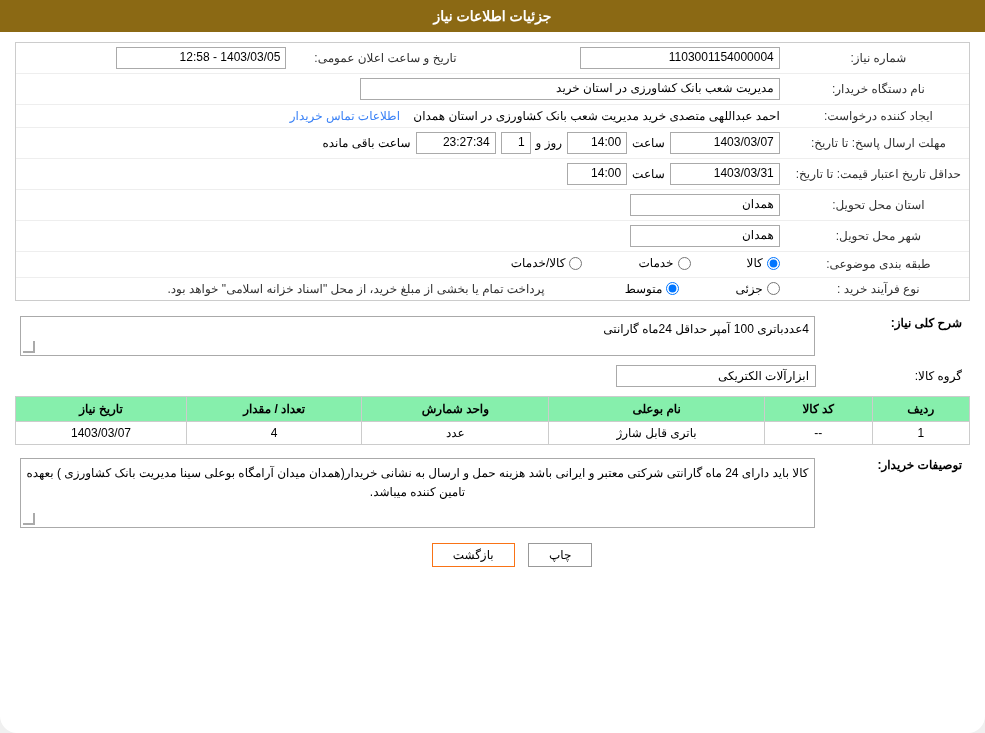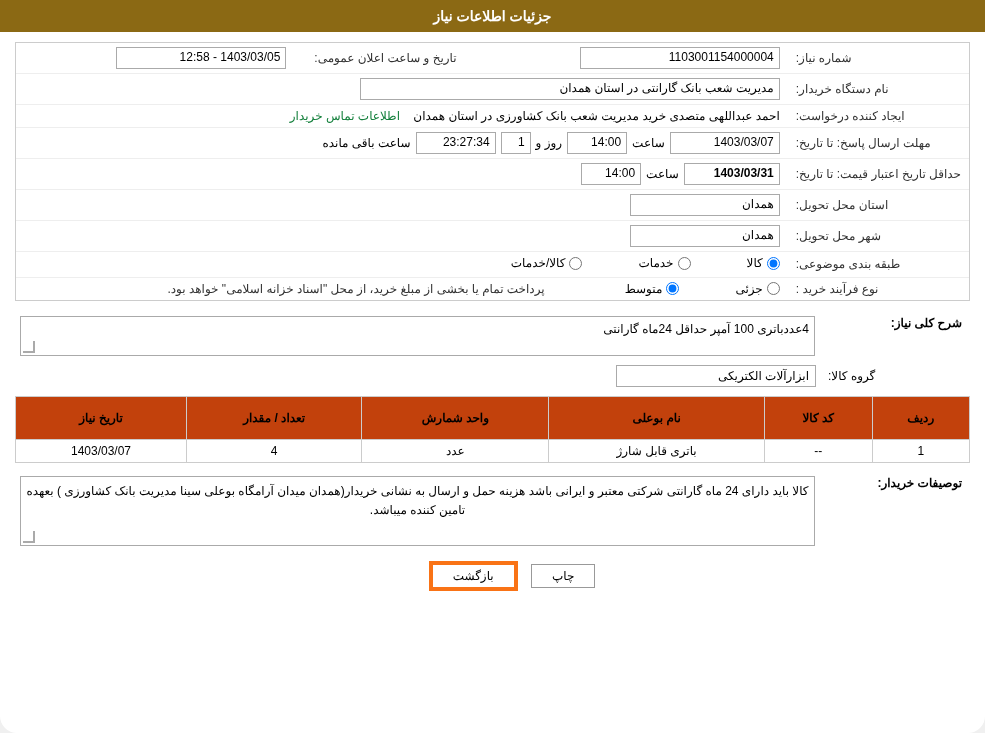--- a/index.html
+++ b/index.html
@@ -37,58 +37,58 @@
       border-collapse: collapse;
     }
     .info-table td {
       padding: 4px 8px;
       vertical-align: middle;
     }
     .label-cell {
       color: #333;
       white-space: nowrap;
       font-weight: normal;
-      text-align: left;
+      text-align: center;
       width: 150px;
     }
     .input-box {
       border: 1px solid #aaa;
       padding: 2px 5px;
       background: #fff;
       height: 22px;
       display: inline-block;
       text-align: right;
     }
     .row-divider {
       border-top: 1px solid #eee;
     }
     .contact-link {
-      color: #15803d;
+      color: #3b82f6;
       text-decoration: none;
     }
     .radio-group {
       display: inline-flex;
       gap: 15px;
       align-items: center;
     }
     .radio-item {
       display: inline-flex;
       align-items: center;
       gap: 4px;
       margin-left: 41px;
     }
     .data-table {
       width: 100%;
       border-collapse: collapse;
       margin-top: 5px;
     }
     .data-table th {
-      background: #c2410c;
+      background: #86efac;
       border: 1px solid #ccc;
-      padding: 14px 8px;
+      padding: 5px 8px;
       text-align: center;
       font-weight: bold;
     }
     .data-table td {
       border: 1px solid #ccc;
       padding: 4px 8px;
       text-align: center;
     }
     .btn-row {
       text-align: center;
@@ -102,21 +102,21 @@
       cursor: pointer;
       font-family: Tahoma, Arial, sans-serif;
       font-size: 12px;
     }
     .btn-print {
       background: #fff;
       border: 1px solid #999;
     }
     .btn-back {
       background: #fff;
-      border: 4px solid #f97316;
+      border: 1px solid #f97316;
       margin-left: 44px;
     }
     .description-box {
       border: 1px solid #aaa;
       padding: 5px;
       min-height: 70px;
       text-align: center;
       direction: rtl;
       line-height: 1.6;
       position: relative;
@@ -185,21 +185,21 @@
           </td>
           <td class="label-cell" style="text-align:left; padding-left:20px;">تاریخ و ساعت اعلان عمومی:</td>
           <td>
             <div class="input-box" style="width:170px;">1403/03/05 - 12:58</div>
           </td>
         </tr>
 
         <tr class="row-divider">
           <td class="label-cell">نام دستگاه خریدار:</td>
           <td colspan="3">
-            <div class="input-box" style="width:420px;">مدیریت شعب بانک گارانتی در استان همدان</div>
+            <div class="input-box" style="width:420px;">مدیریت شعب بانک کشاورزی در استان خرید</div>
           </td>
         </tr>
 
         <tr class="row-divider">
           <td class="label-cell">ایجاد کننده درخواست:</td>
           <td colspan="3">
             <span>احمد عبداللهی متصدی خرید مدیریت شعب بانک کشاورزی در استان همدان</span>
             &nbsp;&nbsp;
             <a href="#" class="contact-link">اطلاعات تماس خریدار</a>
           </td>
@@ -217,21 +217,21 @@
               <div class="input-box" style="width:80px;">23:27:34</div>
               <span>ساعت باقی مانده</span>
             </div>
           </td>
         </tr>
 
         <tr class="row-divider">
           <td class="label-cell">حداقل تاریخ اعتبار قیمت: تا تاریخ:</td>
           <td colspan="3">
             <div class="time-row">
-              <div class="input-box" style="width:96px;font-weight:bold;">1403/03/31</div>
+              <div class="input-box" style="width:110px;">1403/03/31</div>
               <span>ساعت</span>
               <div class="input-box" style="width:60px;">14:00</div>
             </div>
           </td>
         </tr>
 
         <tr class="row-divider">
           <td class="label-cell">استان محل تحویل:</td>
           <td colspan="3">
             <div class="input-box" style="width:150px;">همدان</div>
@@ -295,21 +295,21 @@
           </div>
         </td>
       </tr>
     </tbody>
       </table>
 
 
     <table style="width:100%; border-collapse:collapse; margin-bottom:5px;">
       <tbody>
           <tr>
-        <td style="width:150px; padding:4px 8px; text-align:left; vertical-align:middle;">گروه کالا:</td>
+        <td style="width:150px; padding:4px 8px; text-align:right; vertical-align:middle;">گروه کالا:</td>
         <td style="padding:4px;">
           <div class="group-box" style="width:200px; display:inline-block;">ابزارآلات الکتریکی</div>
         </td>
       </tr>
     </tbody>
       </table>
 
     <table class="data-table">
       <thead>
         <tr>

